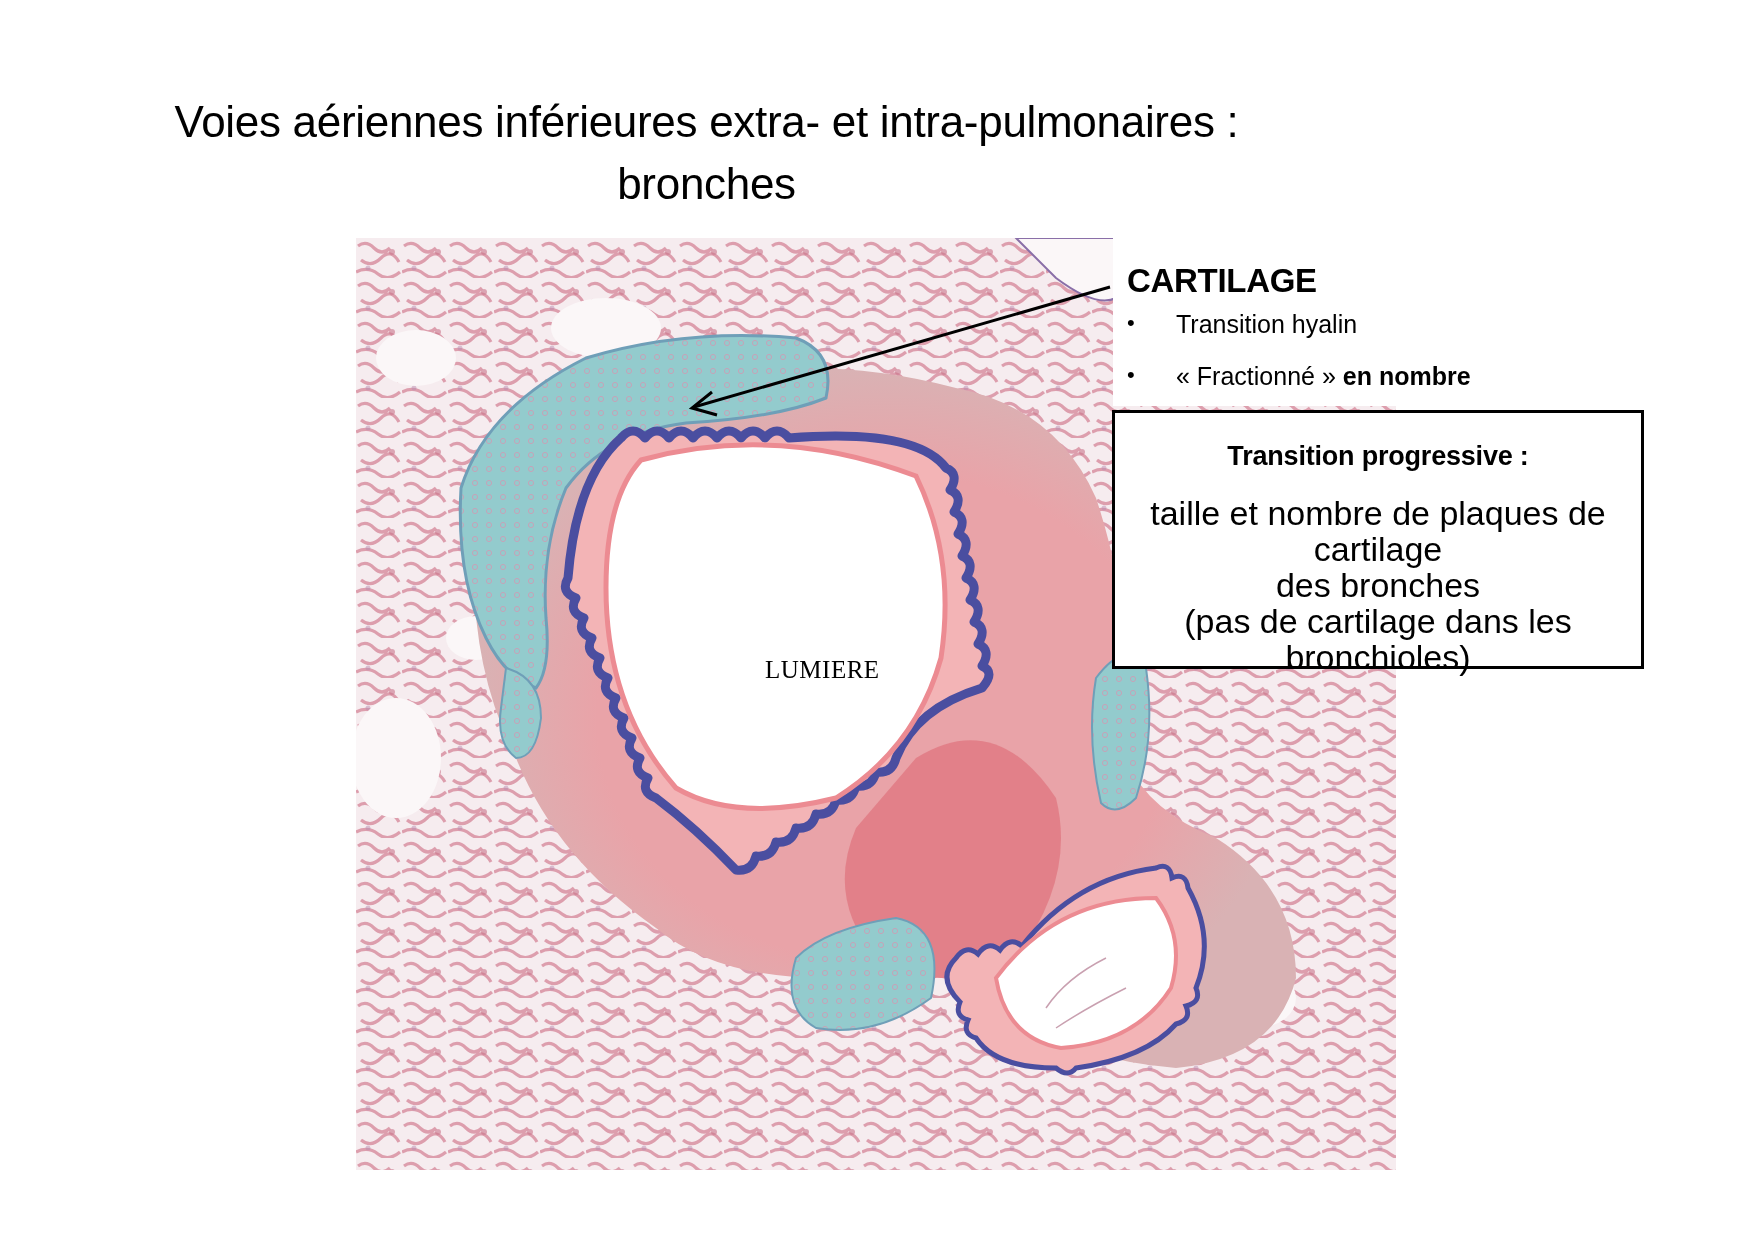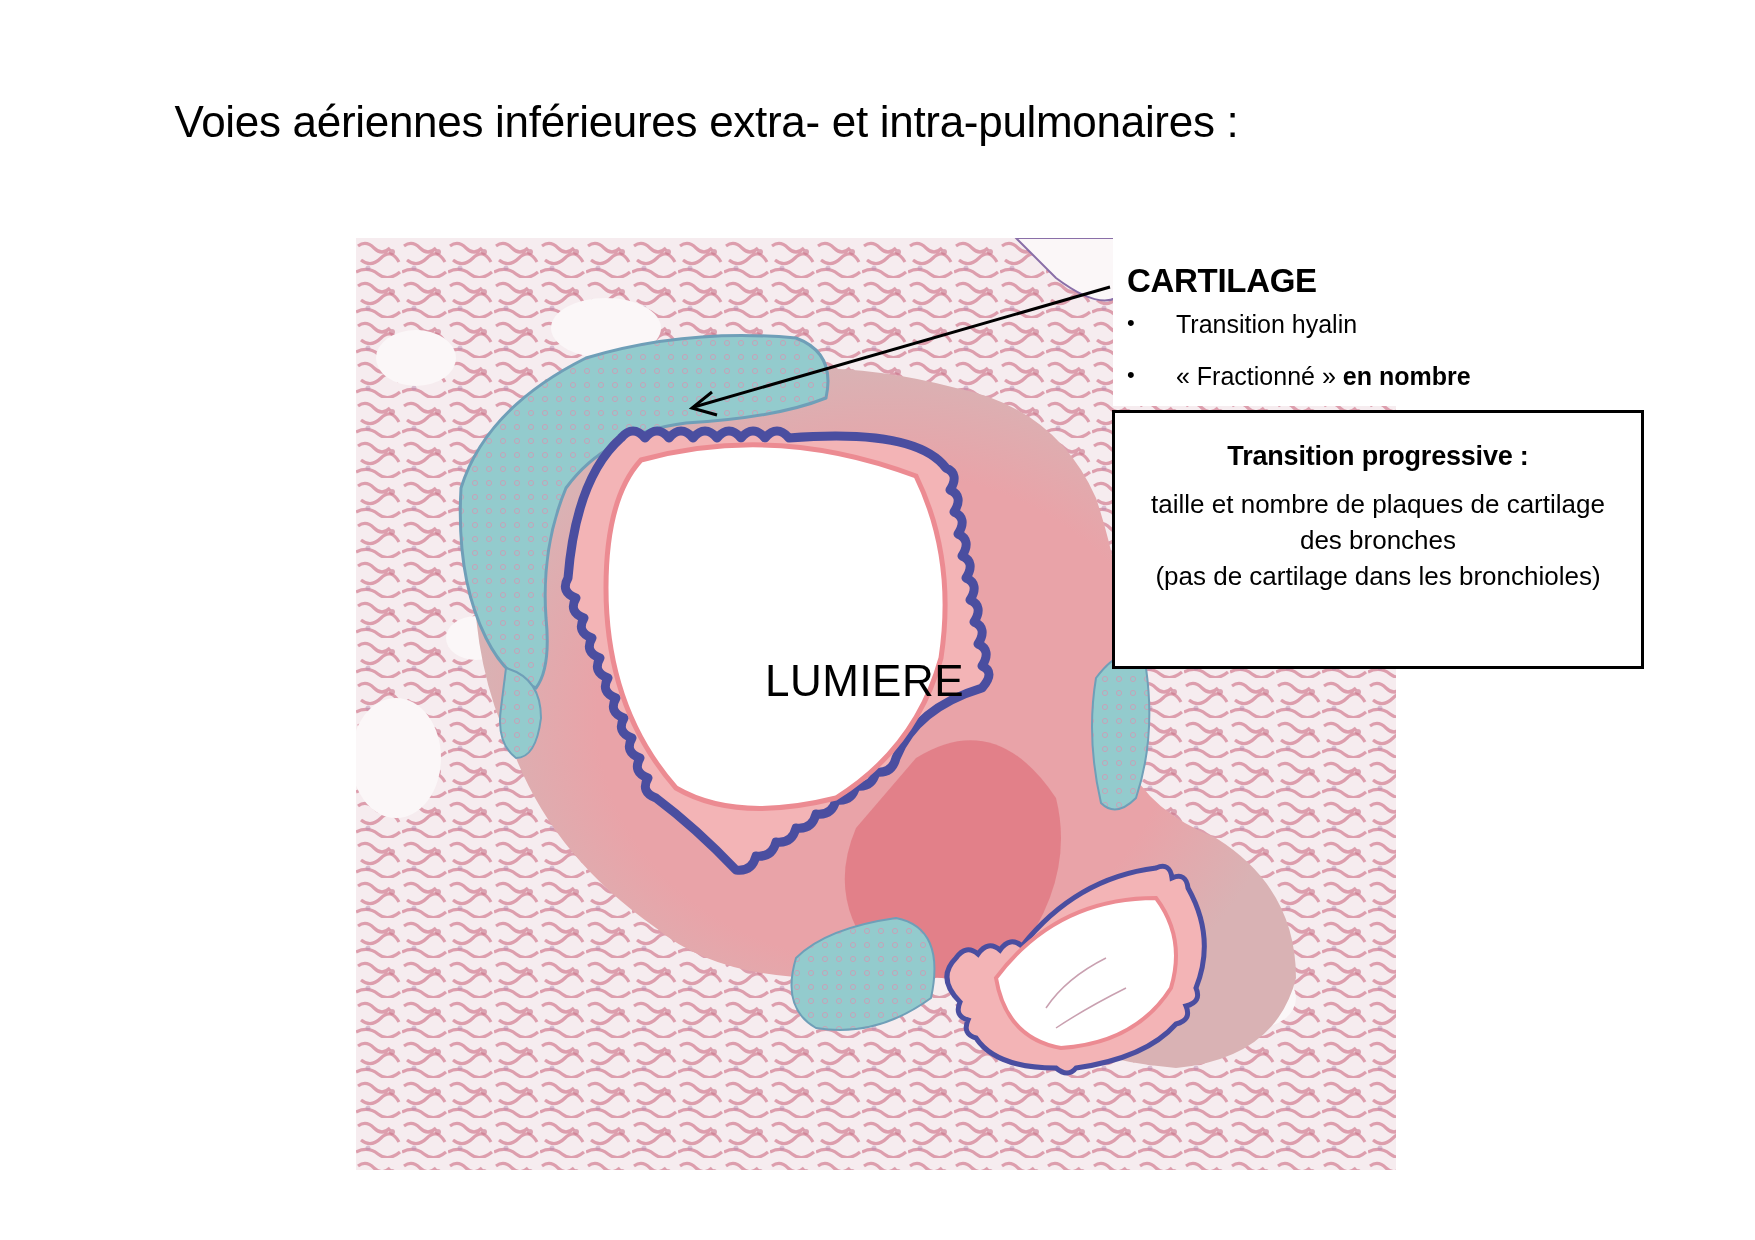--- a/index.html
+++ b/index.html
@@ -4,38 +4,39 @@
 <style>
   html, body { margin: 0; padding: 0; background: #ffffff; }
   body { width: 1755px; height: 1240px; position: relative; overflow: hidden;
          font-family: "Liberation Sans", "DejaVu Sans", sans-serif; color: #000; }
   .slide-title { position: absolute; left: 0; top: 62px; width: 1413px; text-align: center;
                  font-size: 44px; line-height: 62px; font-weight: normal; letter-spacing: -0.3px; }
   .slide-title span { display: block; }
   .histology { position: absolute; left: 356px; top: 238px; width: 1040px; height: 932px; overflow: hidden;
                background: #f7eef0; }
   .histology svg { display: block; }
-  .lumen-label { position: absolute; left: 765px; top: 656px; font-size: 44px; letter-spacing: 0.5px; }
+  .lumen-label { position: absolute; left: 765px; top: 656px; font-size: 25px; letter-spacing: 0.5px; font-family: Liberation Serif, serif; }
   .cartilage-panel { position: absolute; left: 1113px; top: 238px; width: 560px; height: 168px; background: #fff; }
   .cartilage-heading { position: absolute; left: 14px; top: 16px; font-size: 33px; font-weight: bold; letter-spacing: -0.3px; margin-top: 8px; }
   .cartilage-list { position: absolute; left: 14px; top: 72px; margin: 0; padding: 0; list-style: none; font-size: 25px; }
   .cartilage-list li { display: flex; height: 52px; align-items: flex-start; }
   .cartilage-list .bullet { width: 49px; font-size: 22px; }
   .transition-box { position: absolute; left: 1112px; top: 410px; width: 526px; height: 253px;
                     border: 3.5px solid #000; background: #fff; text-align: center; }
   .transition-title { margin-top: 28px; font-size: 27px; font-weight: bold; letter-spacing: -0.2px; }
-  .transition-body { margin-top: 14px; font-size: 26px; line-height: 36px; }
+  .transition-body { margin-top: 23px; font-size: 34px; line-height: 36px; }
   .transition-body span { display: block; }
   .arrow-layer { position: absolute; left: 0; top: 0; pointer-events: none; }
 </style>
 </head>
 <body>
 
 <h1 class="slide-title">
   <span>Voies aériennes inférieures extra- et intra-pulmonaires :</span>
+  <span>bronches</span>
 </h1>
 
 <div class="histology">
   <svg width="1040" height="932" viewBox="0 0 1040 932" xmlns="http://www.w3.org/2000/svg">
     <defs>
       <pattern id="alveoli" width="46" height="40" patternUnits="userSpaceOnUse">
         <rect width="46" height="40" fill="#f6ecef"></rect>
         <path d="M2 8 q8 -6 16 2 t16 0 M5 22 q10 8 20 -2 t18 4 M0 34 q12 -6 22 2 t22 -2" stroke="#d48497" stroke-width="3.2" fill="none" opacity="0.75"></path>
         <circle cx="36" cy="14" r="3" fill="#c9758a" opacity="0.6"></circle>
         <circle cx="12" cy="30" r="2.5" fill="#b98bb0" opacity="0.5"></circle>

